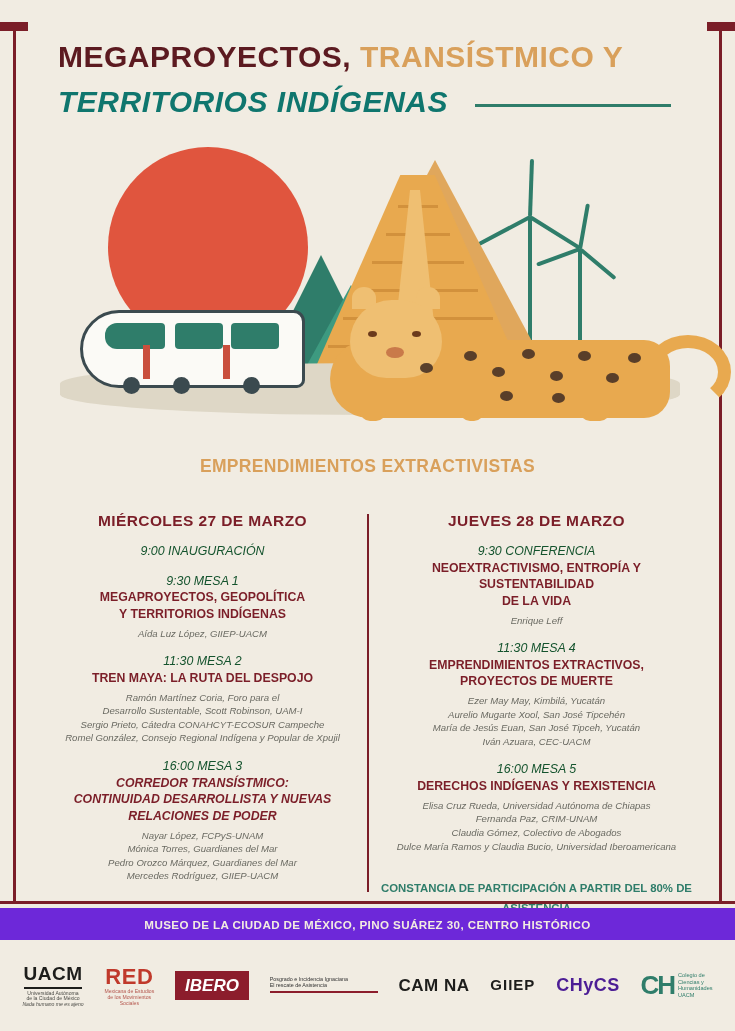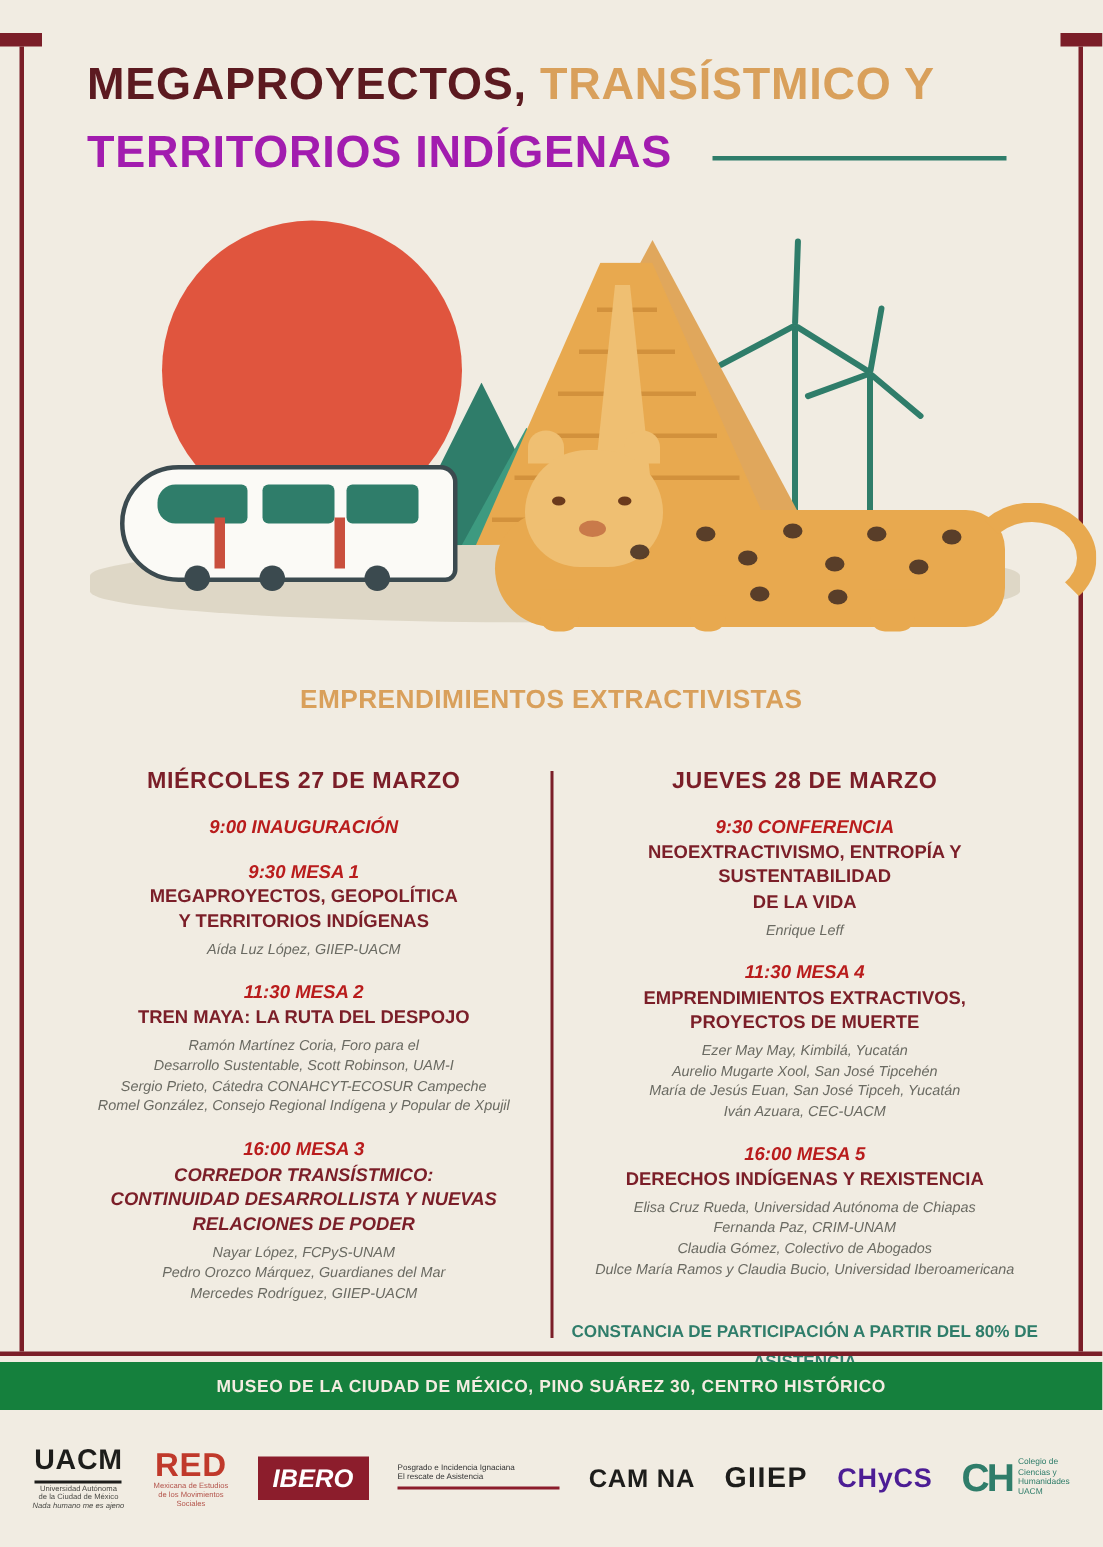--- a/index.html
+++ b/index.html
@@ -16,21 +16,21 @@
   .bar-tl { position: absolute; left: 0; top: 22px; width: 28px; height: 9px; background: #7b1e28; }
   .bar-tr { position: absolute; right: 0; top: 22px; width: 28px; height: 9px; background: #7b1e28; }
   .vline-l { position: absolute; left: 13px; top: 31px; width: 3px; height: 870px; background: #7b1e28; }
   .vline-r { position: absolute; right: 13px; top: 31px; width: 3px; height: 870px; background: #7b1e28; }
 
   
   .title-wrap { position: absolute; left: 58px; top: 34px; width: 620px; }
   .title-line { font-size: 30px; font-weight: bold; letter-spacing: 0.5px; line-height: 1.5; }
   .t-dark { color: #5c1a20; }
   .t-gold { color: #d9a05b; }
-  .t-green { color: #a21caf; }
+  .t-green { color: #0f766e; font-style: italic; }
   .title-rule { position: absolute; left: 475px; top: 104px; width: 196px; height: 3px; background: #2f7d6a; }
 
   
   .art { position: absolute; left: 60px; top: 135px; width: 620px; height: 300px; }
   .sun {
     position: absolute; left: 48px; top: 12px; width: 200px; height: 200px;
     border-radius: 50%; background: #e0553e;
   }
   .pyramid-shadow {
     position: absolute; left: 260px; top: 25px; width: 230px; height: 215px;
@@ -103,52 +103,52 @@
   .sub2 { color: #d9a05b; font-size: 17.5px; font-weight: bold; letter-spacing: .3px; margin-top: 8px; }
 
   
   .prog { position: absolute; left: 30px; top: 512px; width: 675px; height: 390px; }
   .col { position: absolute; top: 0; width: 325px; }
   .col-left { left: 10px; }
   .col-right { left: 344px; }
   .col-divider { position: absolute; left: 337px; top: 2px; width: 2px; height: 378px; background: #7b1e28; }
   .day-title { text-align: center; color: #7b1e28; font-size: 15.5px; font-weight: bold; letter-spacing: .4px; }
   .block { text-align: center; margin-top: 13px; }
-  .b-head { color: #b91c1c; font-size: 12.4px; font-weight: bold; line-height: 1.35; font-style: italic; }
+  .b-head { color: #14532d; font-size: 12.4px; font-weight: normal; line-height: 1.35; font-style: italic; }
   .b-sub { color: #7b1e28; font-size: 12.3px; font-weight: bold; line-height: 1.35; }
   .speakers { margin-top: 4px; }
   .speaker { color: #6a6a62; font-size: 9.6px; font-style: italic; line-height: 1.42; }
   .note { margin-top: 26px; text-align: center; color: #2f7d6a; font-size: 11.4px; font-weight: bold; line-height: 1.7; }
   .note a { color: #2f7d6a; text-decoration: none; }
 
   
   .band {
     position: absolute; left: 0; top: 908px; width: 735px; height: 32px;
-    background: #15803d; color: #f3ece1;
+    background: #6d28d9; color: #f3ece1;
     display: flex; align-items: center; justify-content: center;
     font-size: 11.6px; font-weight: bold; letter-spacing: .4px;
   }
   .band-top-rule { position: absolute; left: 0; top: 901px; width: 735px; height: 3px; background: #7b1e28; }
 
   
   .logos { position: absolute; left: 0; top: 940px; width: 735px; height: 91px; background: #f1ece2;
            display: flex; align-items: center; justify-content: space-around; padding: 0 12px; }
   .logo { text-align: center; line-height: 1.12; }
   .logo .big { font-weight: bold; letter-spacing: .5px; }
   .logo .small { font-size: 5.1px; color: #4b4b46; }
   .l-uacm .big { font-size: 19px; color: #1d1d1b; }
   .l-uacm .rule { width: 58px; height: 2px; background: #1d1d1b; margin: 2px auto; }
   .l-red .big { font-size: 22px; color: #c0392b; }
   .l-red .small { color: #b4554c; }
   .l-ibero { background: #8c1d2c; color: #fff; padding: 5px 10px; font-size: 17px; font-weight: bold; font-style: italic; }
   .l-panel { text-align: left; }
   .l-panel .small { font-size: 5.4px; color: #333; }
   .l-panel .rule { width: 108px; height: 2px; background: #8c1d2c; margin: 3px 0 2px; }
   .l-camena .big { font-size: 17px; color: #1d1d1b; }
-  .l-giiep .big { font-size: 19px; color: #1d1d1b; letter-spacing: 1px; }
+  .l-giiep .big { font-size: 15px; color: #1d1d1b; letter-spacing: 1px; }
   .l-chycs .big { font-size: 18px; color: #4c1d95; }
   .l-col { display: flex; align-items: center; gap: 4px; }
   .l-col .mark { font-size: 26px; font-weight: bold; color: #2f7d6a; letter-spacing: -2px; }
   .l-col .txt { font-size: 5.6px; color: #2f7d6a; line-height: 1.25; text-align: left; }
 </style>
 </head>
 <body>
 
 <div class="poster">
 
@@ -268,20 +268,21 @@
         </div>
       </div>
 
       <div class="block">
         <div class="b-head">16:00 MESA 3</div>
         <div class="b-sub" style="white-space:pre-line; font-style:italic;">CORREDOR TRANSÍSTMICO:
 CONTINUIDAD DESARROLLISTA Y NUEVAS
 RELACIONES DE PODER</div>
         <div class="speakers">
           <div class="speaker">Nayar López, FCPyS-UNAM</div>
+          <div class="speaker">Mónica Torres, Guardianes del Mar</div>
           <div class="speaker">Pedro Orozco Márquez, Guardianes del Mar</div>
           <div class="speaker">Mercedes Rodríguez, GIIEP-UACM</div>
         </div>
       </div>
     </div>
 
     <div class="col col-right">
       <div class="day-title">JUEVES 28 DE MARZO</div>
 
       <div class="block">

